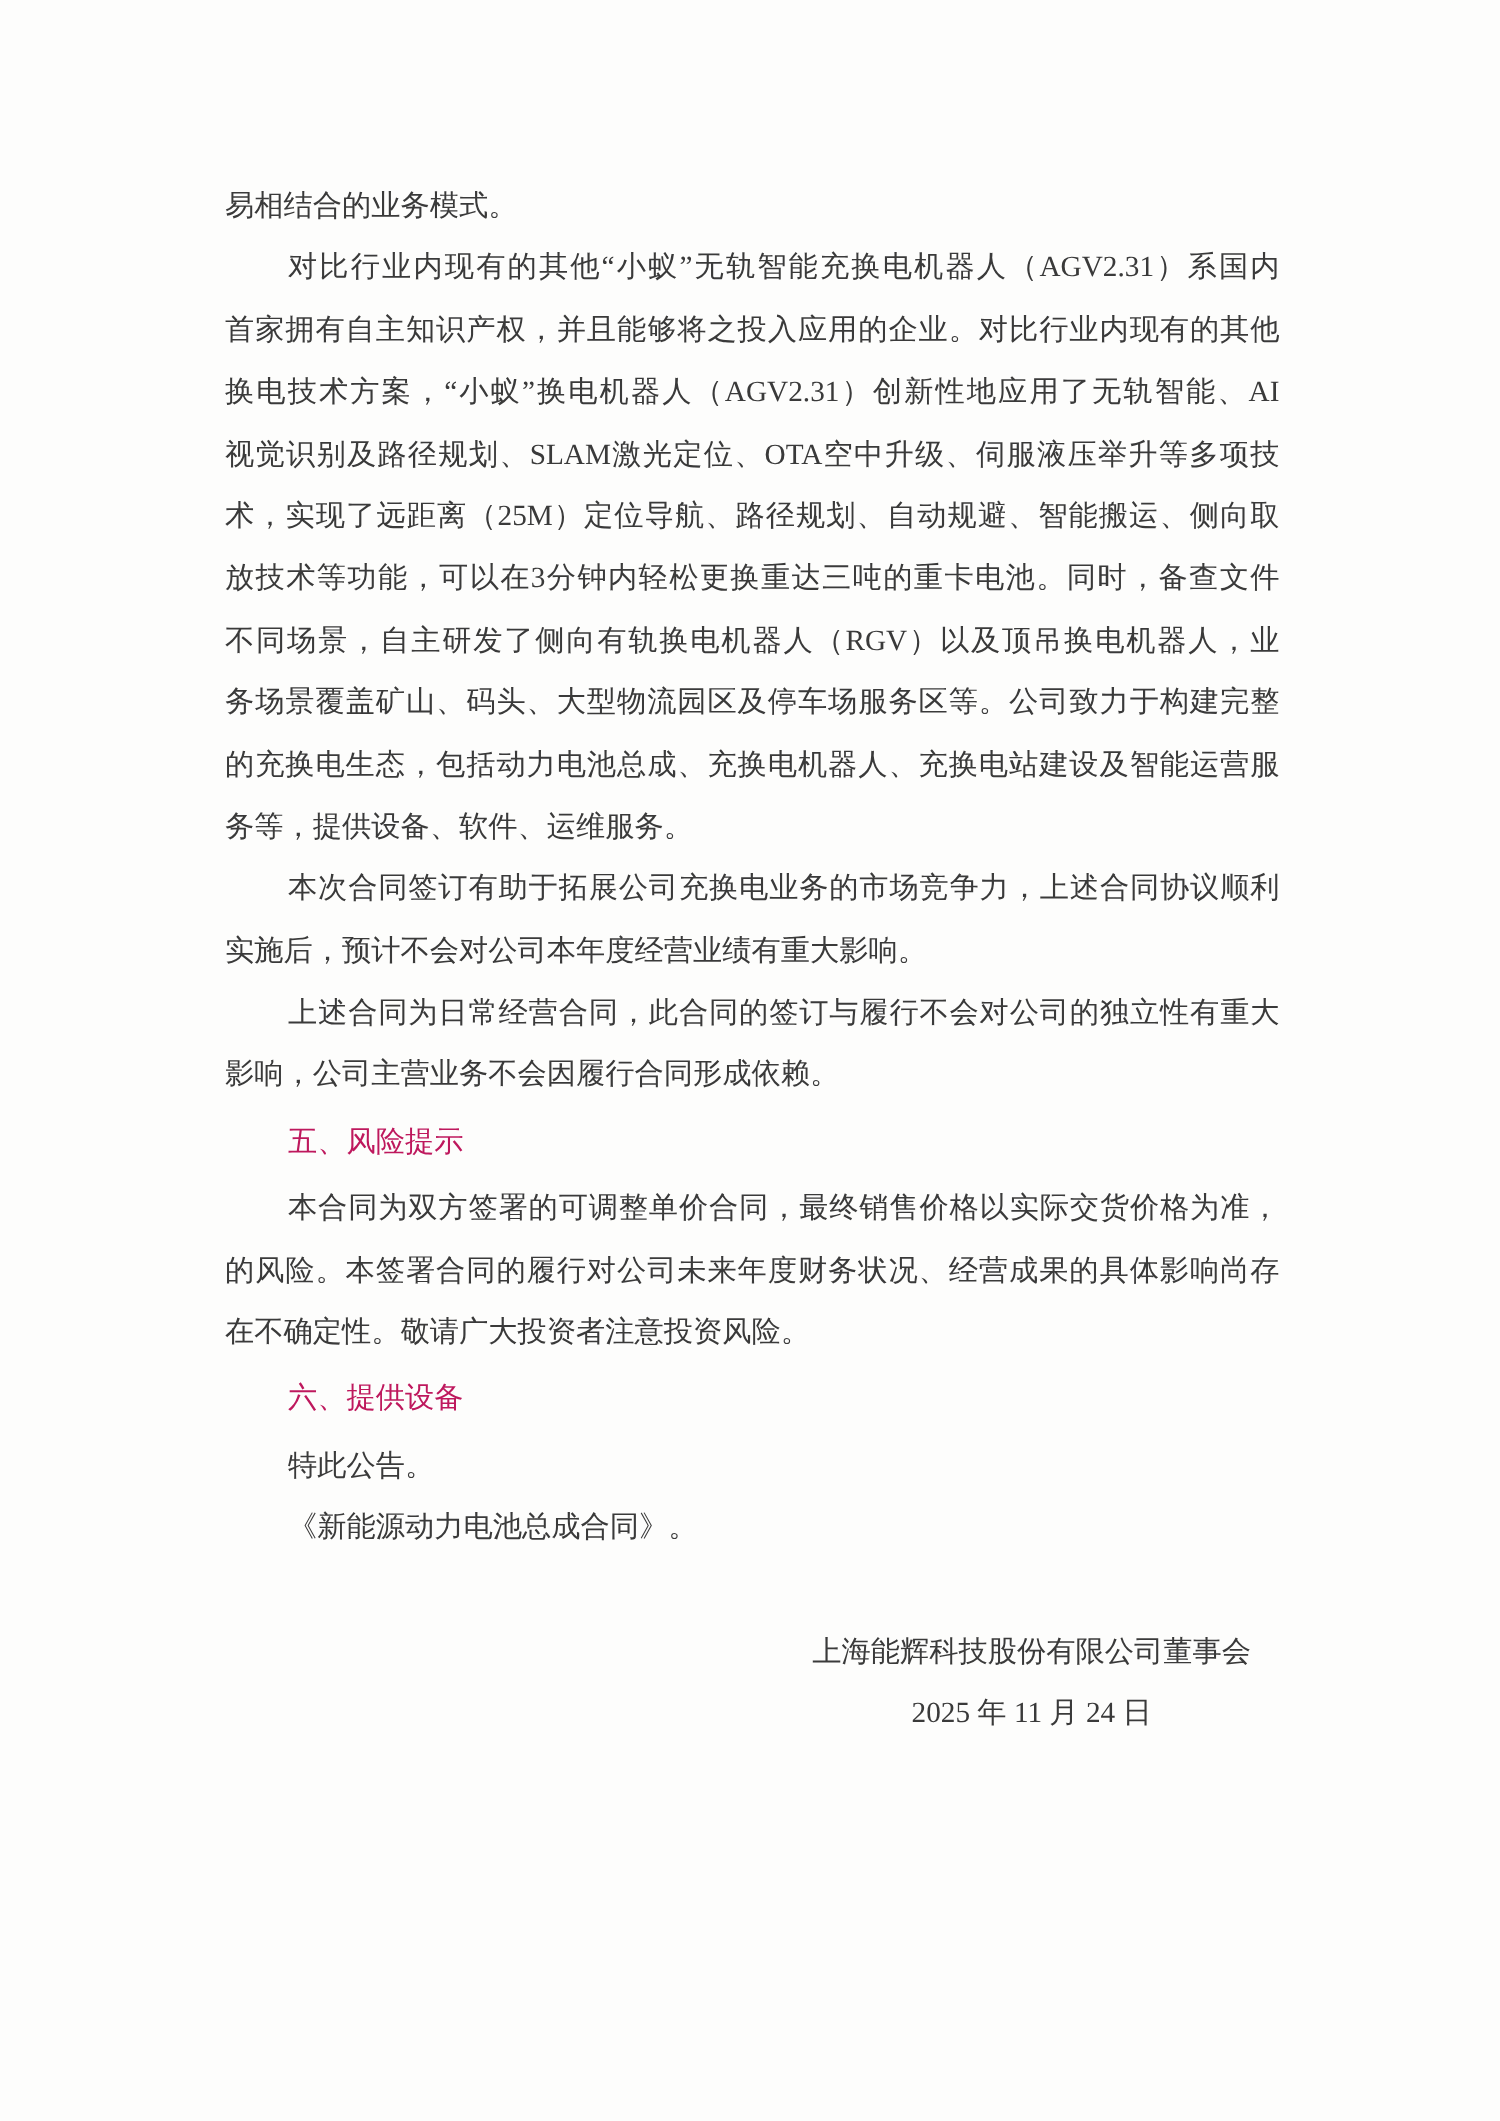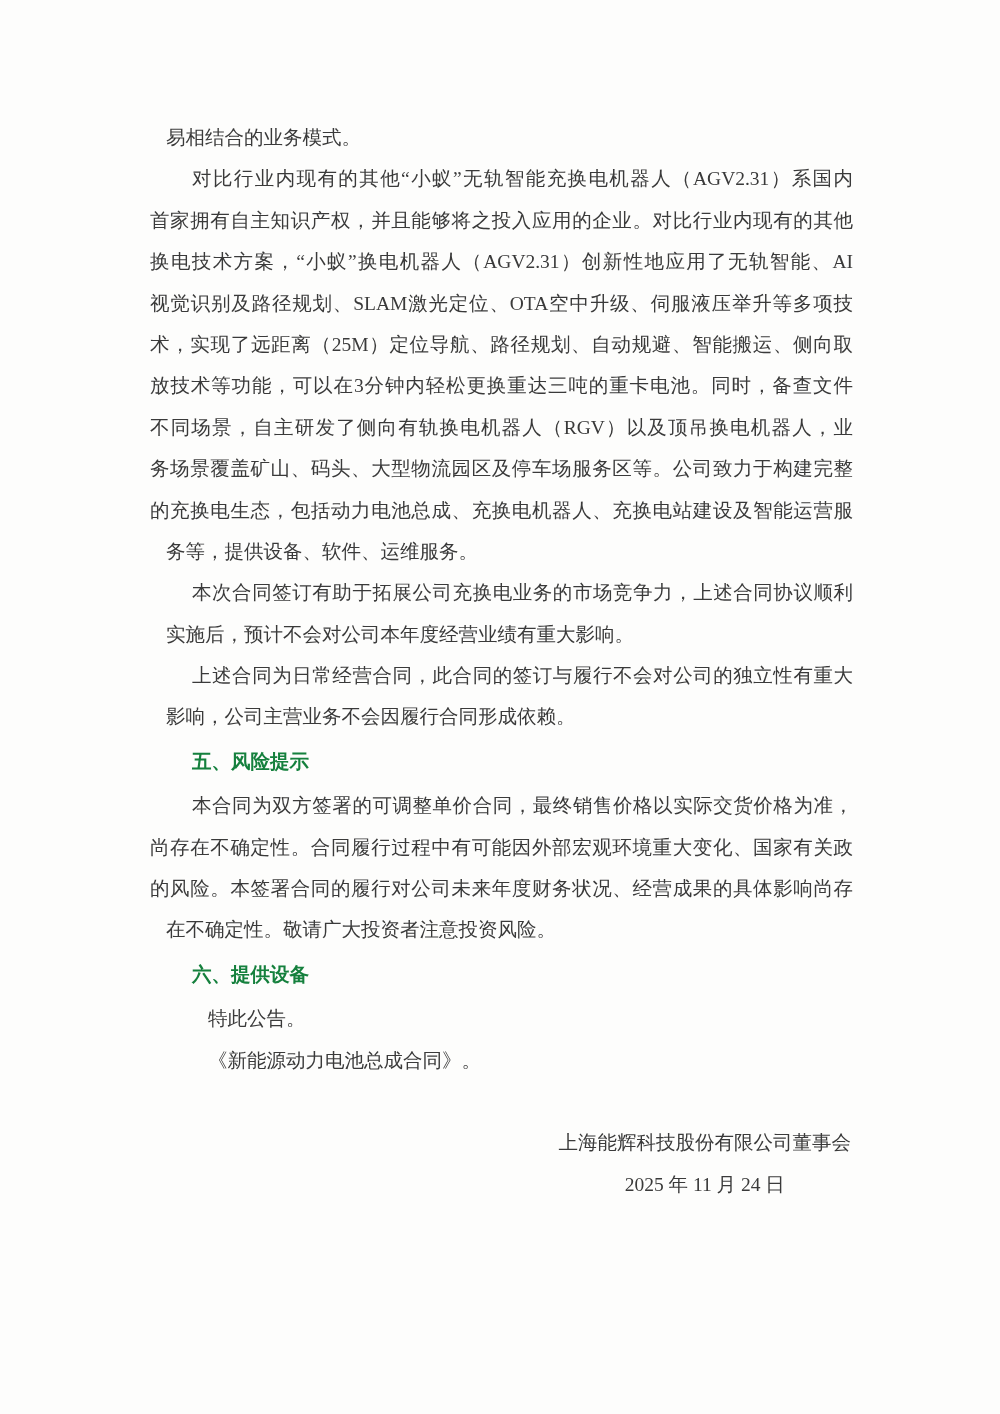--- a/index.html
+++ b/index.html
@@ -22,42 +22,41 @@
   .ln {
     line-height: 41.4px;
     height: 41.4px;
     text-align: justify;
     text-align-last: justify;
     text-justify: inter-character;
     overflow: hidden;
   }
   .ln.end {
     text-align-last: left;
-    margin-left: 16px;
   }
   .ln.ind {
     text-indent: 42px;
   }
   .heading {
-    font-weight: bold;
-    color: #15803d;
+    font-weight: normal;
+    color: #be185d;
     line-height: 41.4px;
     height: 41.4px;
     text-indent: 42px;
     margin: 3px 0;
     text-align: left;
     text-align-last: left;
   }
   .spacer {
     height: 41.4px;
   }
   .sigblock {
     width: fit-content;
     margin-left: auto;
-    margin-right: 2px;
+    margin-right: 19px;
     text-align: center;
   }
   .sig-line {
     line-height: 41.4px;
     height: 41.4px;
     white-space: nowrap;
   }
 </style>
 </head>
 <body>
@@ -79,21 +78,20 @@
 
   <div class="ln ind">本次合同签订有助于拓展公司充换电业务的市场竞争力，上述合同协议顺利</div>
   <div class="ln end">实施后，预计不会对公司本年度经营业绩有重大影响。</div>
 
   <div class="ln ind">上述合同为日常经营合同，此合同的签订与履行不会对公司的独立性有重大</div>
   <div class="ln end">影响，公司主营业务不会因履行合同形成依赖。</div>
 
   <div class="heading">五、风险提示</div>
 
   <div class="ln ind">本合同为双方签署的可调整单价合同，最终销售价格以实际交货价格为准，</div>
-  <div class="ln">尚存在不确定性。合同履行过程中有可能因外部宏观环境重大变化、国家有关政</div>
   <div class="ln">的风险。本签署合同的履行对公司未来年度财务状况、经营成果的具体影响尚存</div>
   <div class="ln end">在不确定性。敬请广大投资者注意投资风险。</div>
 
   <div class="heading">六、提供设备</div>
 
   <div class="ln ind end">特此公告。</div>
   <div class="ln ind end">《新能源动力电池总成合同》。</div>
 
   <div class="spacer"></div>
 

